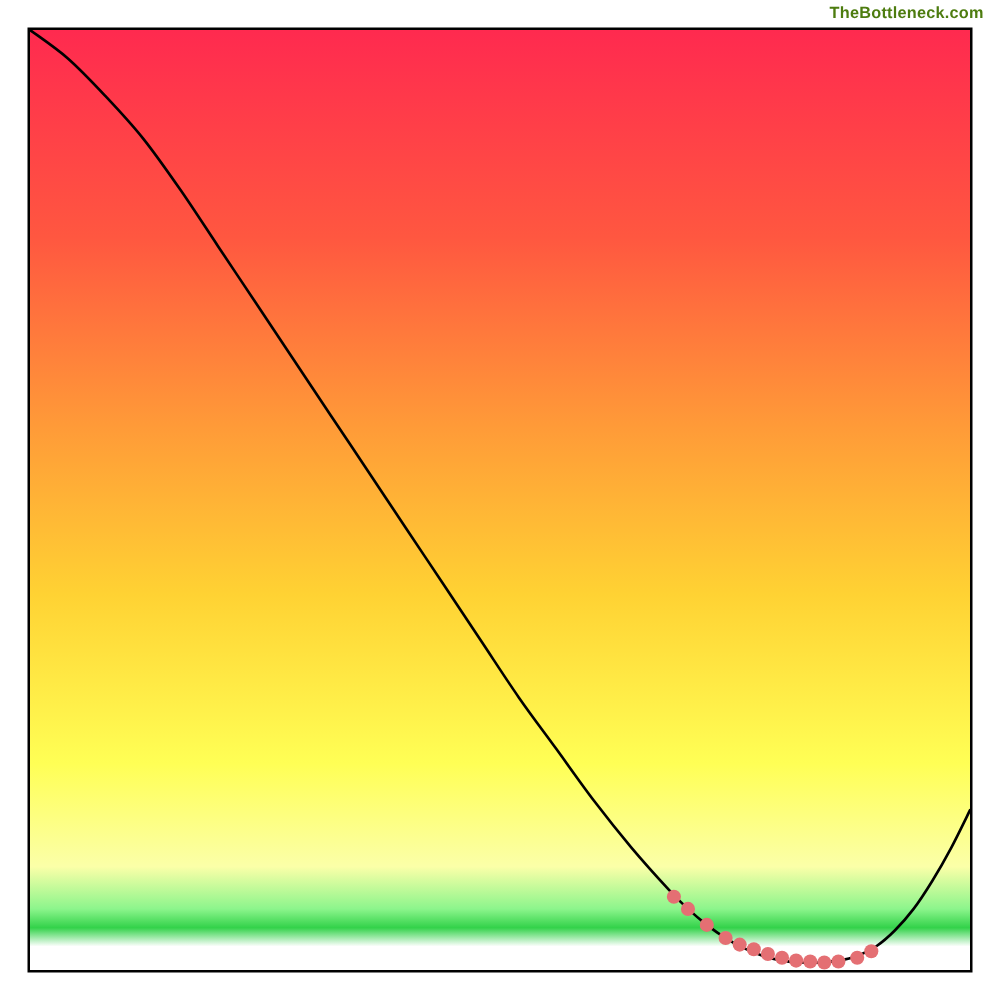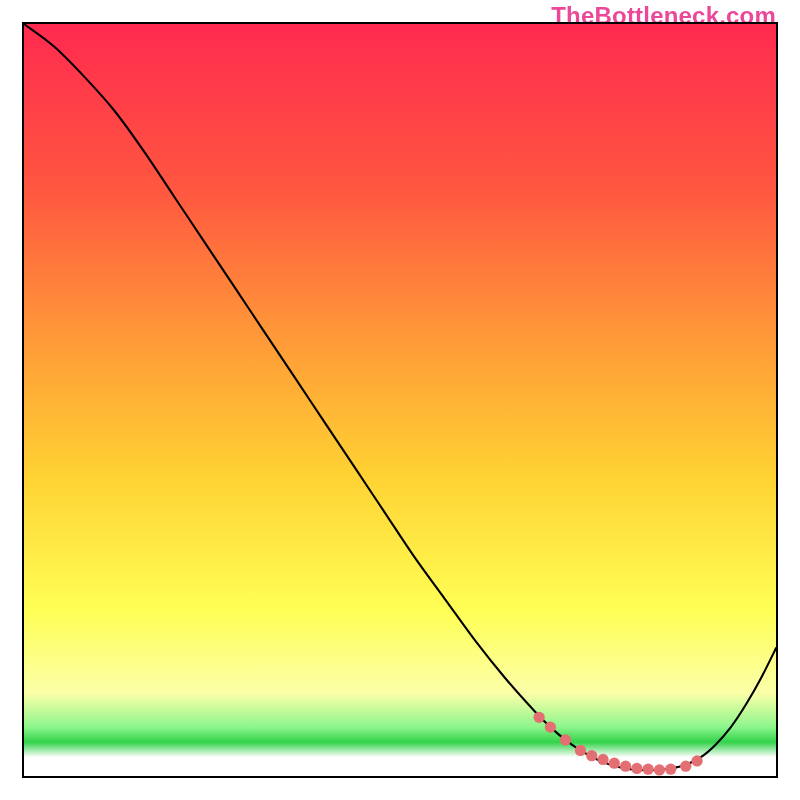--- a/index.html
+++ b/index.html
@@ -24,25 +24,25 @@
   }
   .overlay-svg {
     position: absolute;
     inset: 0;
     width: 100%;
     height: 100%;
   }
   .watermark {
     position: absolute;
     top: 2px;
-    right: 24px;
+    right: 13px;
     font-family: Arial, Helvetica, sans-serif;
-    font-size: 24px;
+    font-size: 13px;
     font-weight: 600;
-    color: #ec4899;
+    color: #4d7c0f;
     letter-spacing: 0.2px;
   }
 </style>
 </head>
 <body>
 
 <div class="frame">
   <div class="watermark">TheBottleneck.com</div>
   <div class="plot">
     <svg class="gradient" viewBox="0 0 100 100" preserveAspectRatio="none">

